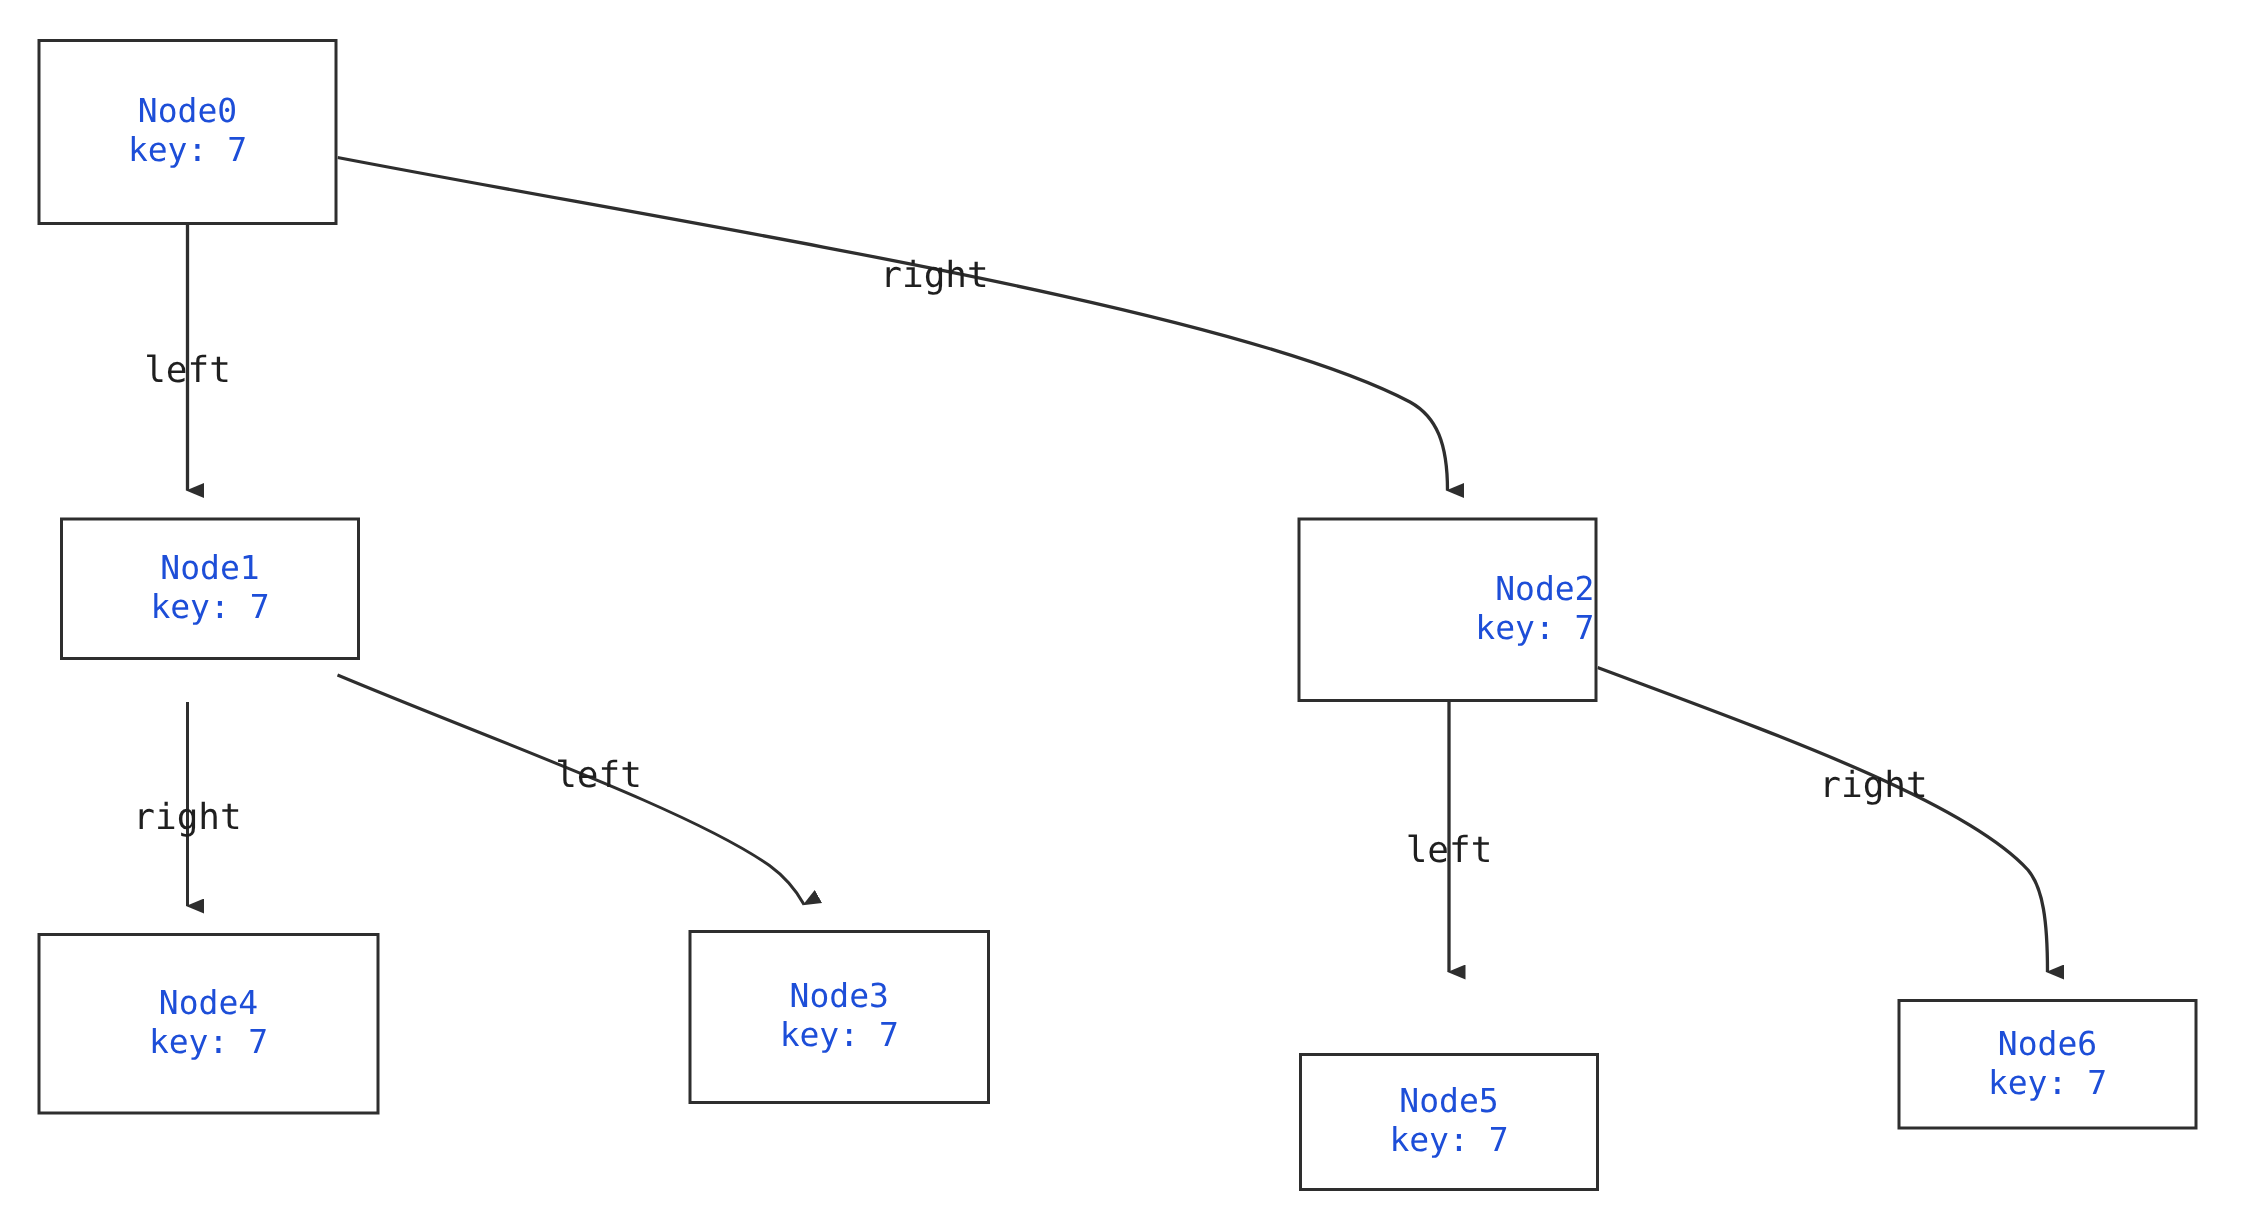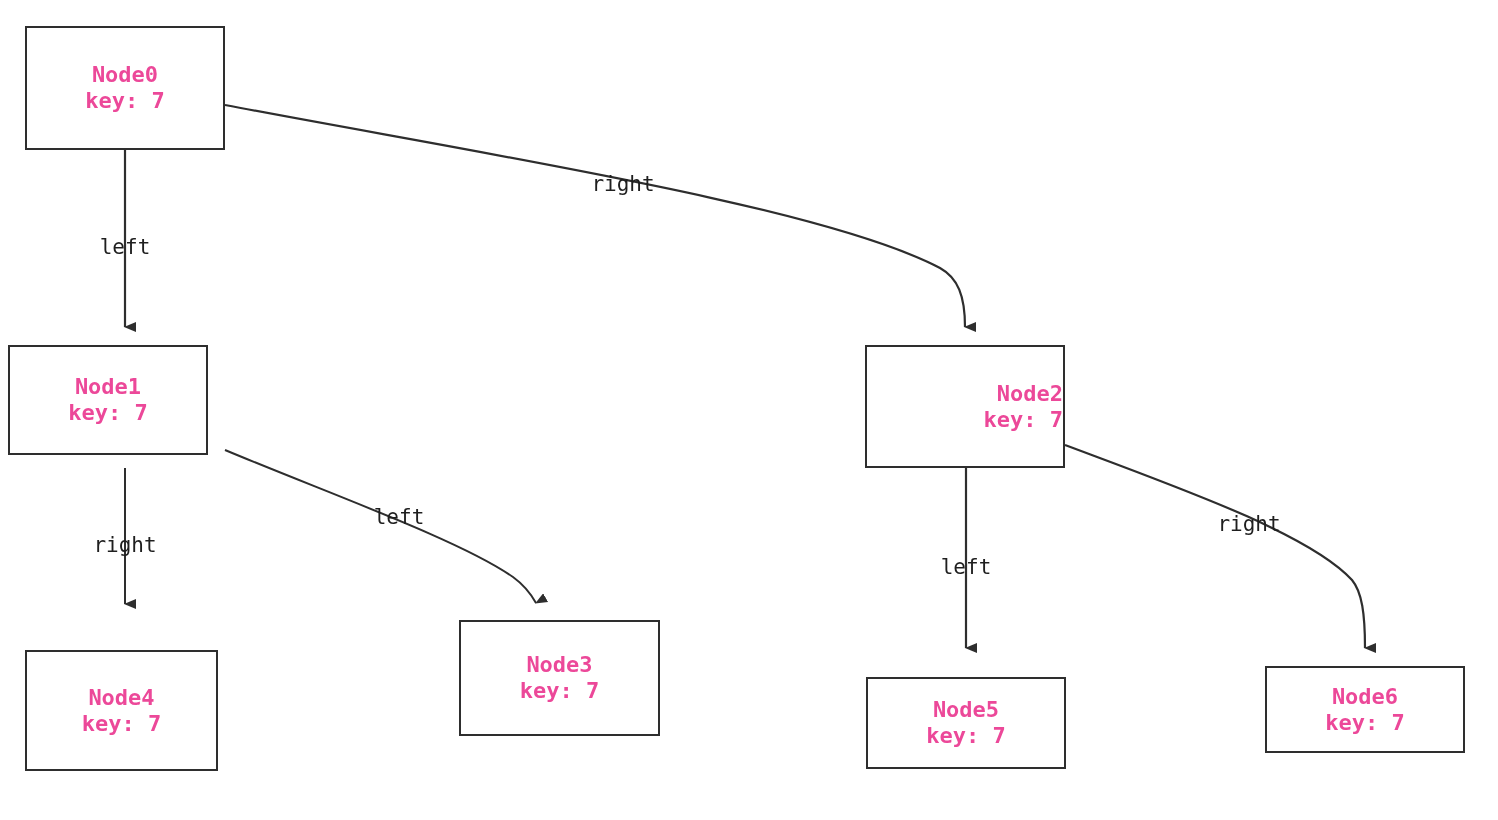--- a/index.html
+++ b/index.html
@@ -36,27 +36,26 @@
     align-items: center;
     justify-content: center;
     color: #3a3a3a;
   }
   .node-title,
   .node-key {
     font-family: "DejaVu Sans Mono", "Liberation Mono", monospace;
     font-size: 22px;
     line-height: 26px;
     white-space: pre;
-    color: #ec4899;
-    font-weight: bold;
+    color: #1d4ed8;
   }
   .edge-label {
     position: absolute;
     font-family: "DejaVu Sans Mono", "Liberation Mono", monospace;
-    font-size: 21px;
+    font-size: 24px;
     line-height: 21px;
     color: #1f1f1f;
     white-space: pre;
     transform: translate(-50%, -50%);
   }
 </style>
 </head>
 <body>
 
 <div id="diagram-root">
@@ -91,41 +90,41 @@
     <g>
       <path d="M1065,445 C 1180,488 1310,534 1352,580 C 1362,592 1365,614 1365,648" stroke="#2e2e2e" stroke-width="2.2" fill="none" marker-end="url(#arrow-v)"></path>
     </g>
   </svg>
 
   <div class="tree-node" style="left:25px; top:26px; width:200px; height:124px;">
     <span class="node-title">Node0</span>
     <span class="node-key">key: 7</span>
   </div>
 
-  <div class="tree-node" style="left:8px; top:345px; width:200px; height:110px;">
+  <div class="tree-node" style="left:40px; top:345px; width:200px; height:95px;">
     <span class="node-title">Node1</span>
     <span class="node-key">key: 7</span>
   </div>
 
   <div class="tree-node" style="left:865px; top:345px; width:200px; height:123px;align-items:flex-end;">
     <span class="node-title">Node2</span>
     <span class="node-key">key: 7</span>
   </div>
 
-  <div class="tree-node" style="left:25px; top:622px; width:193px; height:121px;margin-top:28px;">
+  <div class="tree-node" style="left:25px; top:622px; width:228px; height:121px;">
     <span class="node-title">Node4</span>
     <span class="node-key">key: 7</span>
   </div>
 
   <div class="tree-node" style="left:459px; top:620px; width:201px; height:116px;">
     <span class="node-title">Node3</span>
     <span class="node-key">key: 7</span>
   </div>
 
-  <div class="tree-node" style="left:866px; top:677px; width:200px; height:92px;">
+  <div class="tree-node" style="left:866px; top:702px; width:200px; height:92px;">
     <span class="node-title">Node5</span>
     <span class="node-key">key: 7</span>
   </div>
 
   <div class="tree-node" style="left:1265px; top:666px; width:200px; height:87px;">
     <span class="node-title">Node6</span>
     <span class="node-key">key: 7</span>
   </div>
 
   <span class="edge-label" style="left:125px; top:247px;">left</span>

